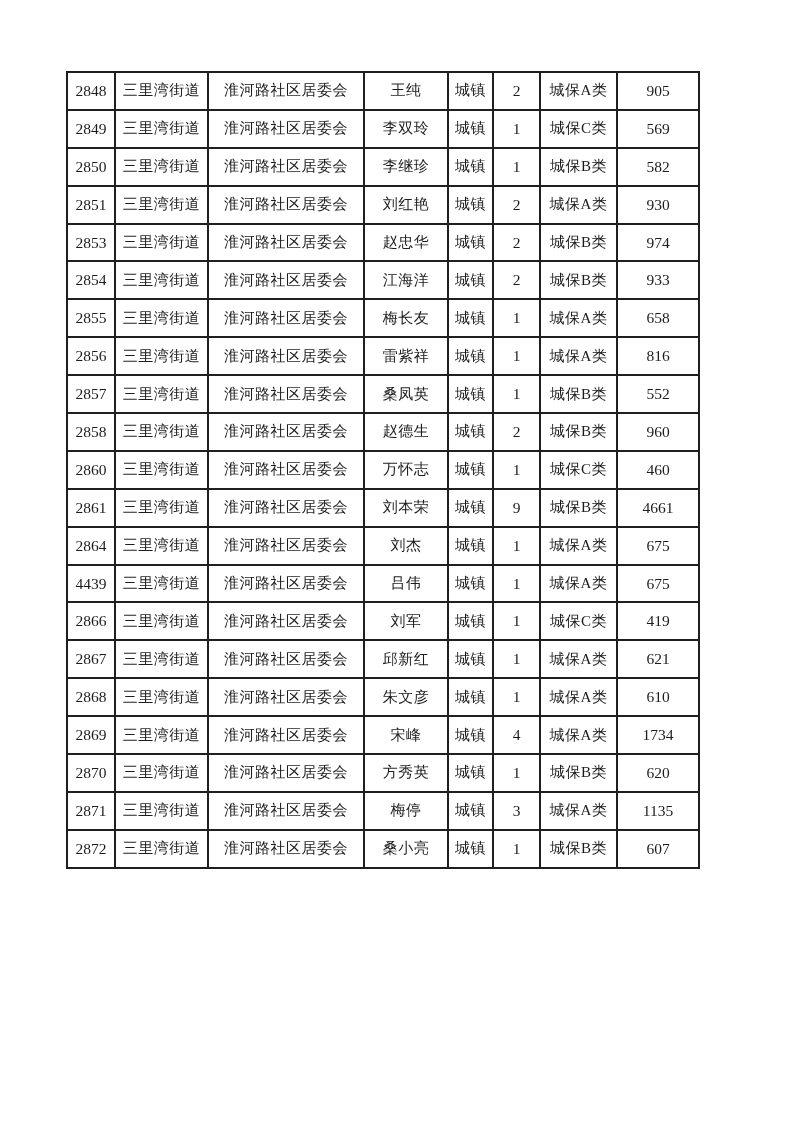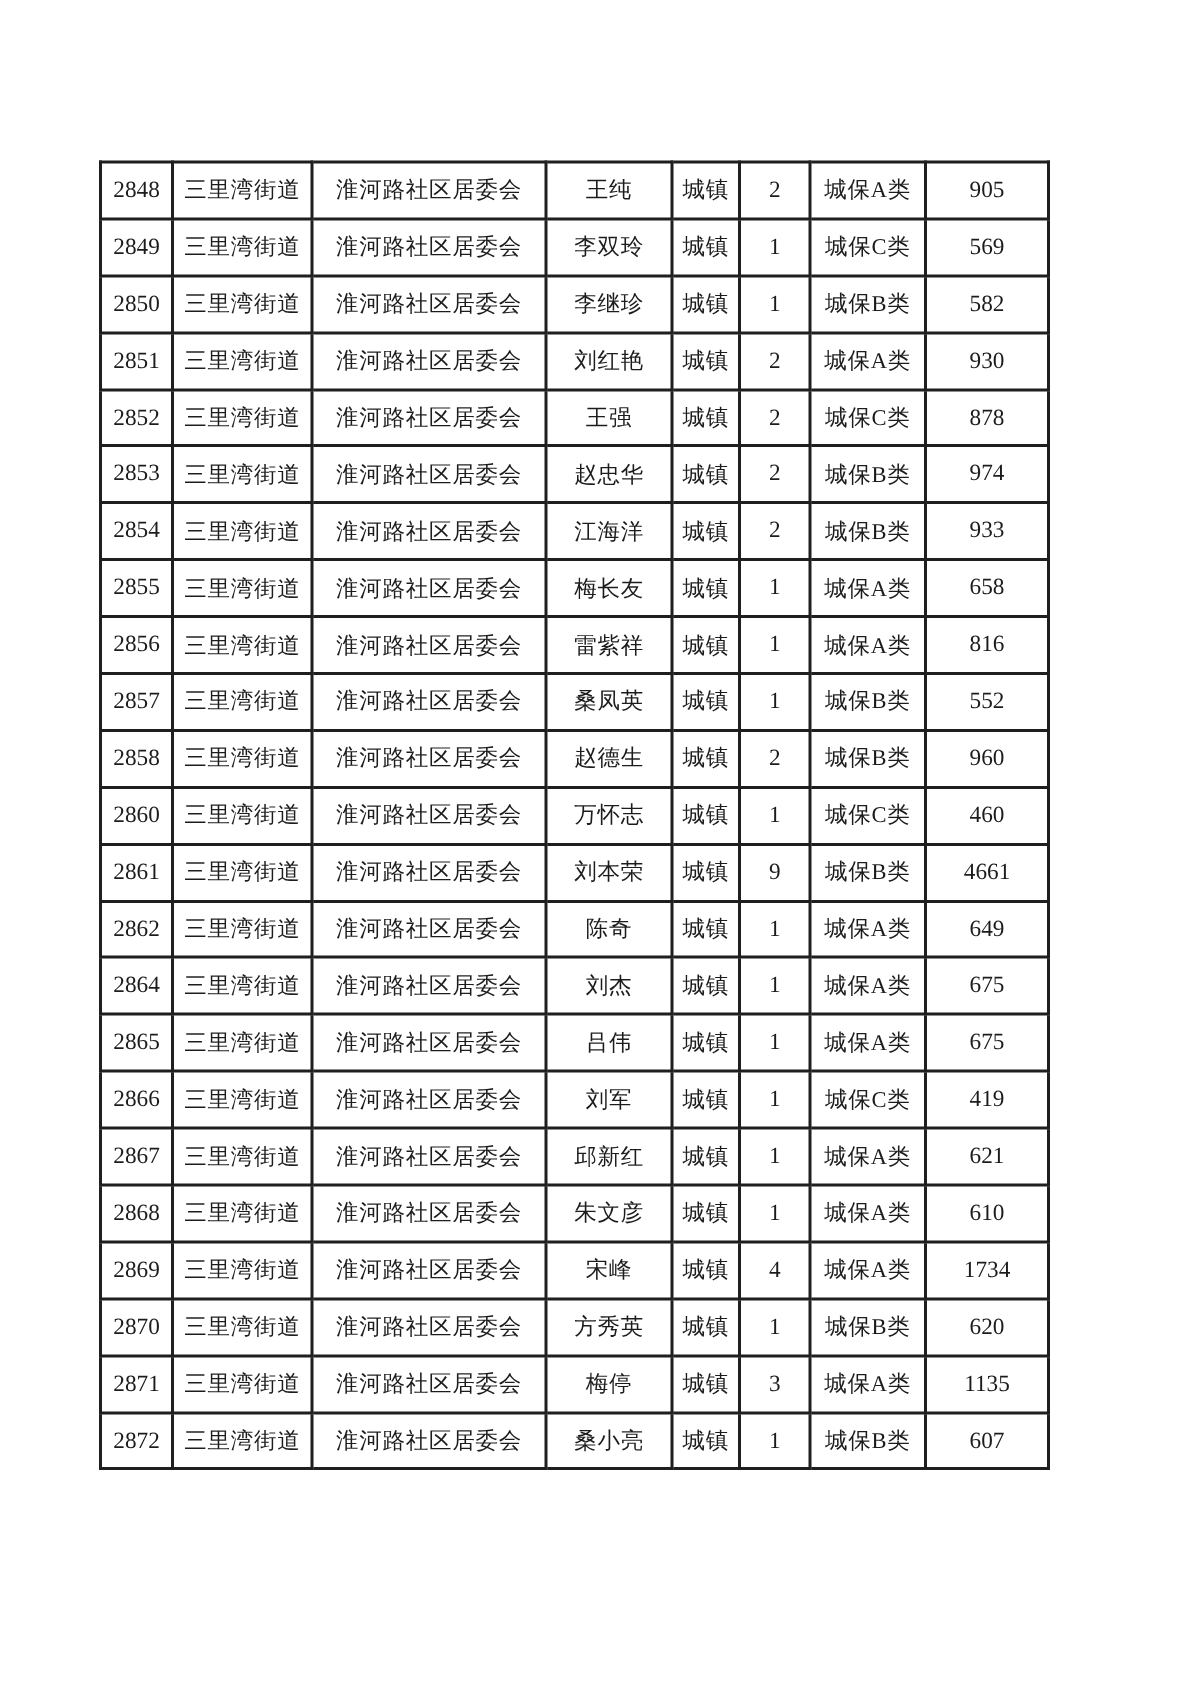--- a/index.html
+++ b/index.html
@@ -17,21 +17,20 @@
     color: #1c1c1c;
   }
   table.roster {
     position: absolute;
     left: 66px;
     top: 71px;
     width: 632px;
     border-collapse: collapse;
     table-layout: fixed;
     border: 2px solid #404040;
-    margin-top: 36px;
   }
   table.roster td {
     border: 2px solid #1f1f1f;
     height: 35.9px;
     text-align: center;
     vertical-align: middle;
     font-size: 15px;
     letter-spacing: 0.5px;
     padding: 0;
     white-space: nowrap;
@@ -95,30 +94,20 @@
     <td class="num">2851</td>
     <td>三里湾街道</td>
     <td>淮河路社区居委会</td>
     <td>刘红艳</td>
     <td>城镇</td>
     <td class="num">2</td>
     <td>城保A类</td>
     <td class="num">930</td>
   </tr>
 
-  <tr>
-    <td class="num">2852</td>
-    <td>三里湾街道</td>
-    <td>淮河路社区居委会</td>
-    <td>王强</td>
-    <td>城镇</td>
-    <td class="num">2</td>
-    <td>城保C类</td>
-    <td class="num">878</td>
-  </tr>
 
   <tr>
     <td class="num">2853</td>
     <td>三里湾街道</td>
     <td>淮河路社区居委会</td>
     <td>赵忠华</td>
     <td>城镇</td>
     <td class="num">2</td>
     <td>城保B类</td>
     <td class="num">974</td>
@@ -195,45 +184,35 @@
     <td class="num">2861</td>
     <td>三里湾街道</td>
     <td>淮河路社区居委会</td>
     <td>刘本荣</td>
     <td>城镇</td>
     <td class="num">9</td>
     <td>城保B类</td>
     <td class="num">4661</td>
   </tr>
 
-  <tr>
-    <td class="num">2862</td>
-    <td>三里湾街道</td>
-    <td>淮河路社区居委会</td>
-    <td>陈奇</td>
-    <td>城镇</td>
-    <td class="num">1</td>
-    <td>城保A类</td>
-    <td class="num">649</td>
-  </tr>
 
 
   <tr>
     <td class="num">2864</td>
     <td>三里湾街道</td>
     <td>淮河路社区居委会</td>
     <td>刘杰</td>
     <td>城镇</td>
     <td class="num">1</td>
     <td>城保A类</td>
     <td class="num">675</td>
   </tr>
 
   <tr>
-    <td class="num">2865</td>
+    <td class="num">4439</td>
     <td>三里湾街道</td>
     <td>淮河路社区居委会</td>
     <td>吕伟</td>
     <td>城镇</td>
     <td class="num">1</td>
     <td>城保A类</td>
     <td class="num">675</td>
   </tr>
 
   <tr>

